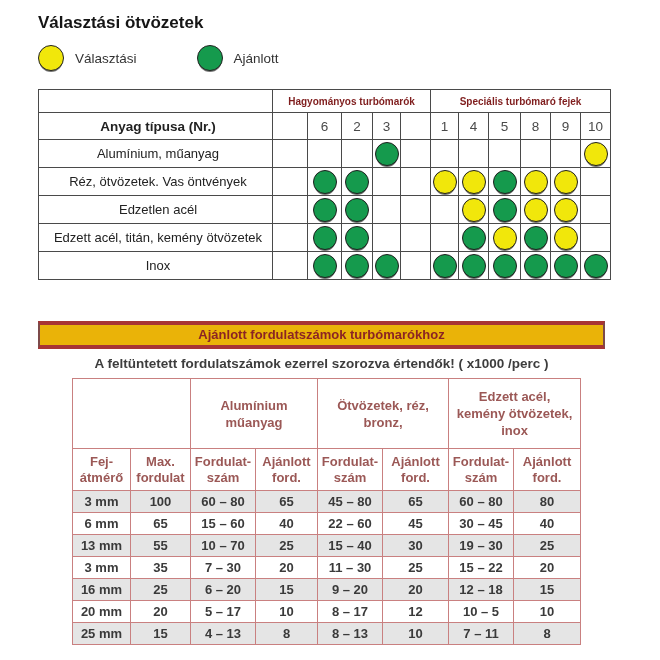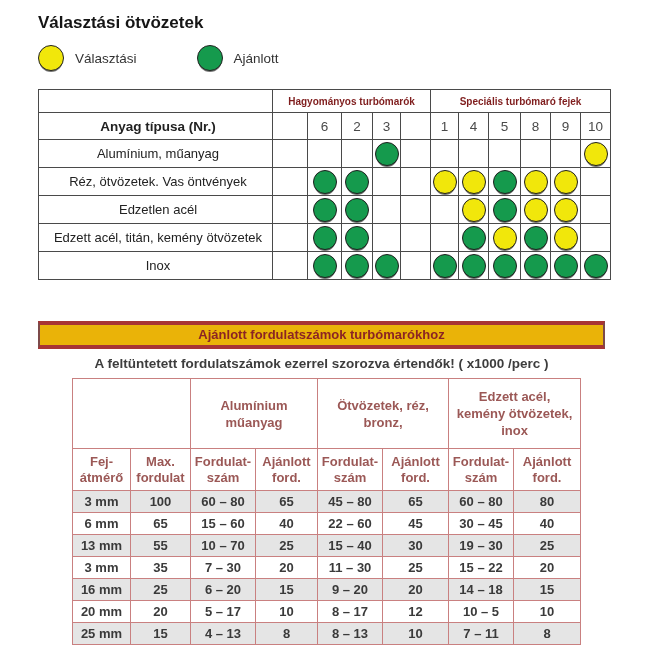--- a/index.html
+++ b/index.html
@@ -345,21 +345,21 @@
           <td>15 – 22</td>
           <td>20</td>
         </tr>
         <tr class="data alt">
           <td>16 mm</td>
           <td>25</td>
           <td>6 – 20</td>
           <td>15</td>
           <td>9 – 20</td>
           <td>20</td>
-          <td>14 – 18</td>
+          <td>12 – 18</td>
           <td>15</td>
         </tr>
         <tr class="data">
           <td>20 mm</td>
           <td>20</td>
           <td>5 – 17</td>
           <td>10</td>
           <td>8 – 17</td>
           <td>12</td>
           <td>10 – 5</td>

